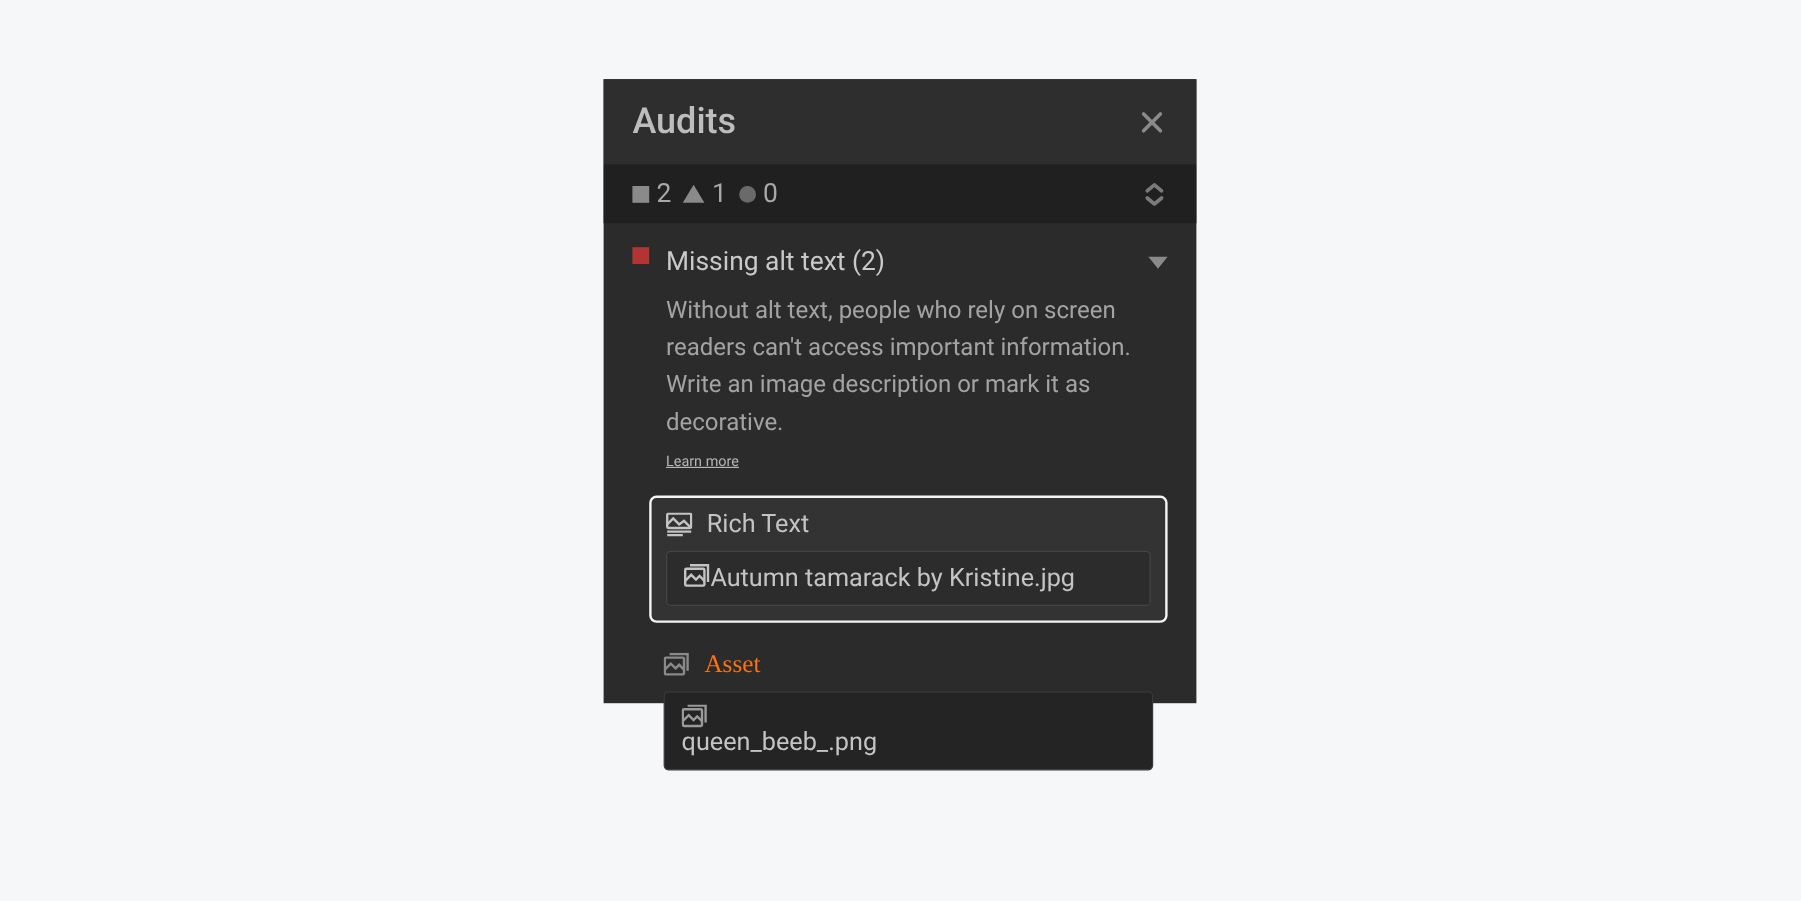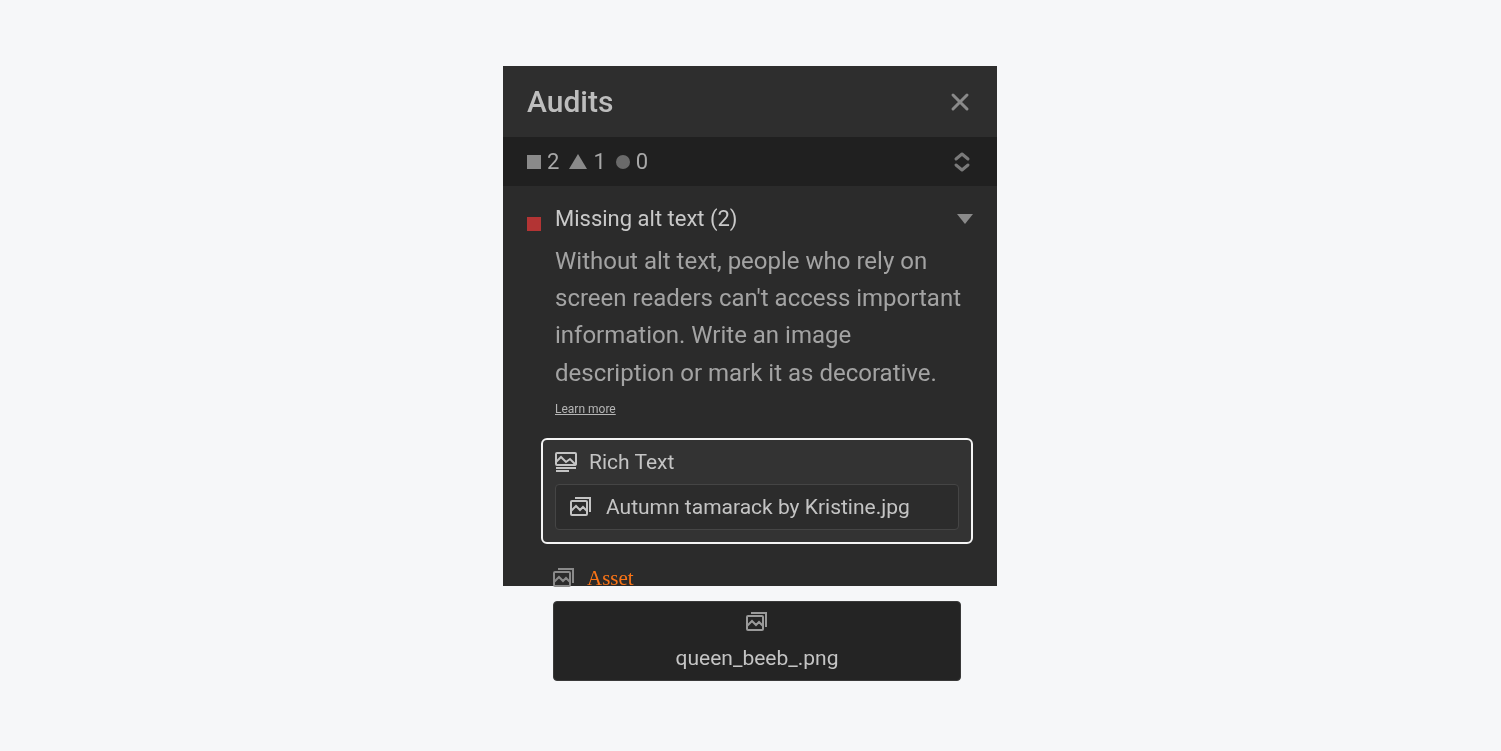--- a/index.html
+++ b/index.html
@@ -78,41 +78,41 @@
     padding: 20px 24px 24px 24px;
   }
   .audit-head {
     display: flex;
     align-items: center;
     justify-content: space-between;
     margin-bottom: 12px;
   }
   .audit-head-left {
     display: flex;
-    align-items: flex-end;
+    align-items: flex-start;
     gap: 14px;
   }
   .red-sq {
     width: 14px; height: 14px; background: #b33434;
   }
   .audit-title {
     font-size: 22px;
     color: #c9c9c9;
   }
   .chevron-down {
     width: 0; height: 0;
     border-left: 8px solid transparent;
     border-right: 8px solid transparent;
     border-top: 10px solid #8a8a8a;
     cursor: pointer;
   }
   .audit-desc {
     margin-left: 28px;
     color: #a3a3a3;
-    font-size: 24px;
+    font-size: 20px;
     line-height: 1.55;
     margin-bottom: 6px;
   }
   .learn-more {
     margin-left: 28px;
     color: #b5b5b5;
     font-size: 12px;
     text-decoration: underline;
     cursor: pointer;
     display: inline-block;
@@ -136,22 +136,21 @@
     color: #c4c4c4;
     margin-bottom: 10px;
     cursor: pointer;
   }
   .item-row {
     background: #2c2c2c;
     border: 1px solid #454545;
     border-radius: 4px;
     padding: 10px 14px;
     display: flex;
-    align-items: center;
-    gap: 14px;
+    align-items: flex-start;
     color: #c4c4c4;
     font-size: 21px;
     cursor: pointer;
   }
   .group-box:not(.highlight) .item-row {
     background: #242424;
     border-color: #3a3a3a;
     flex-direction: column;
   }
   .group-box:not(.highlight) .group-label{

